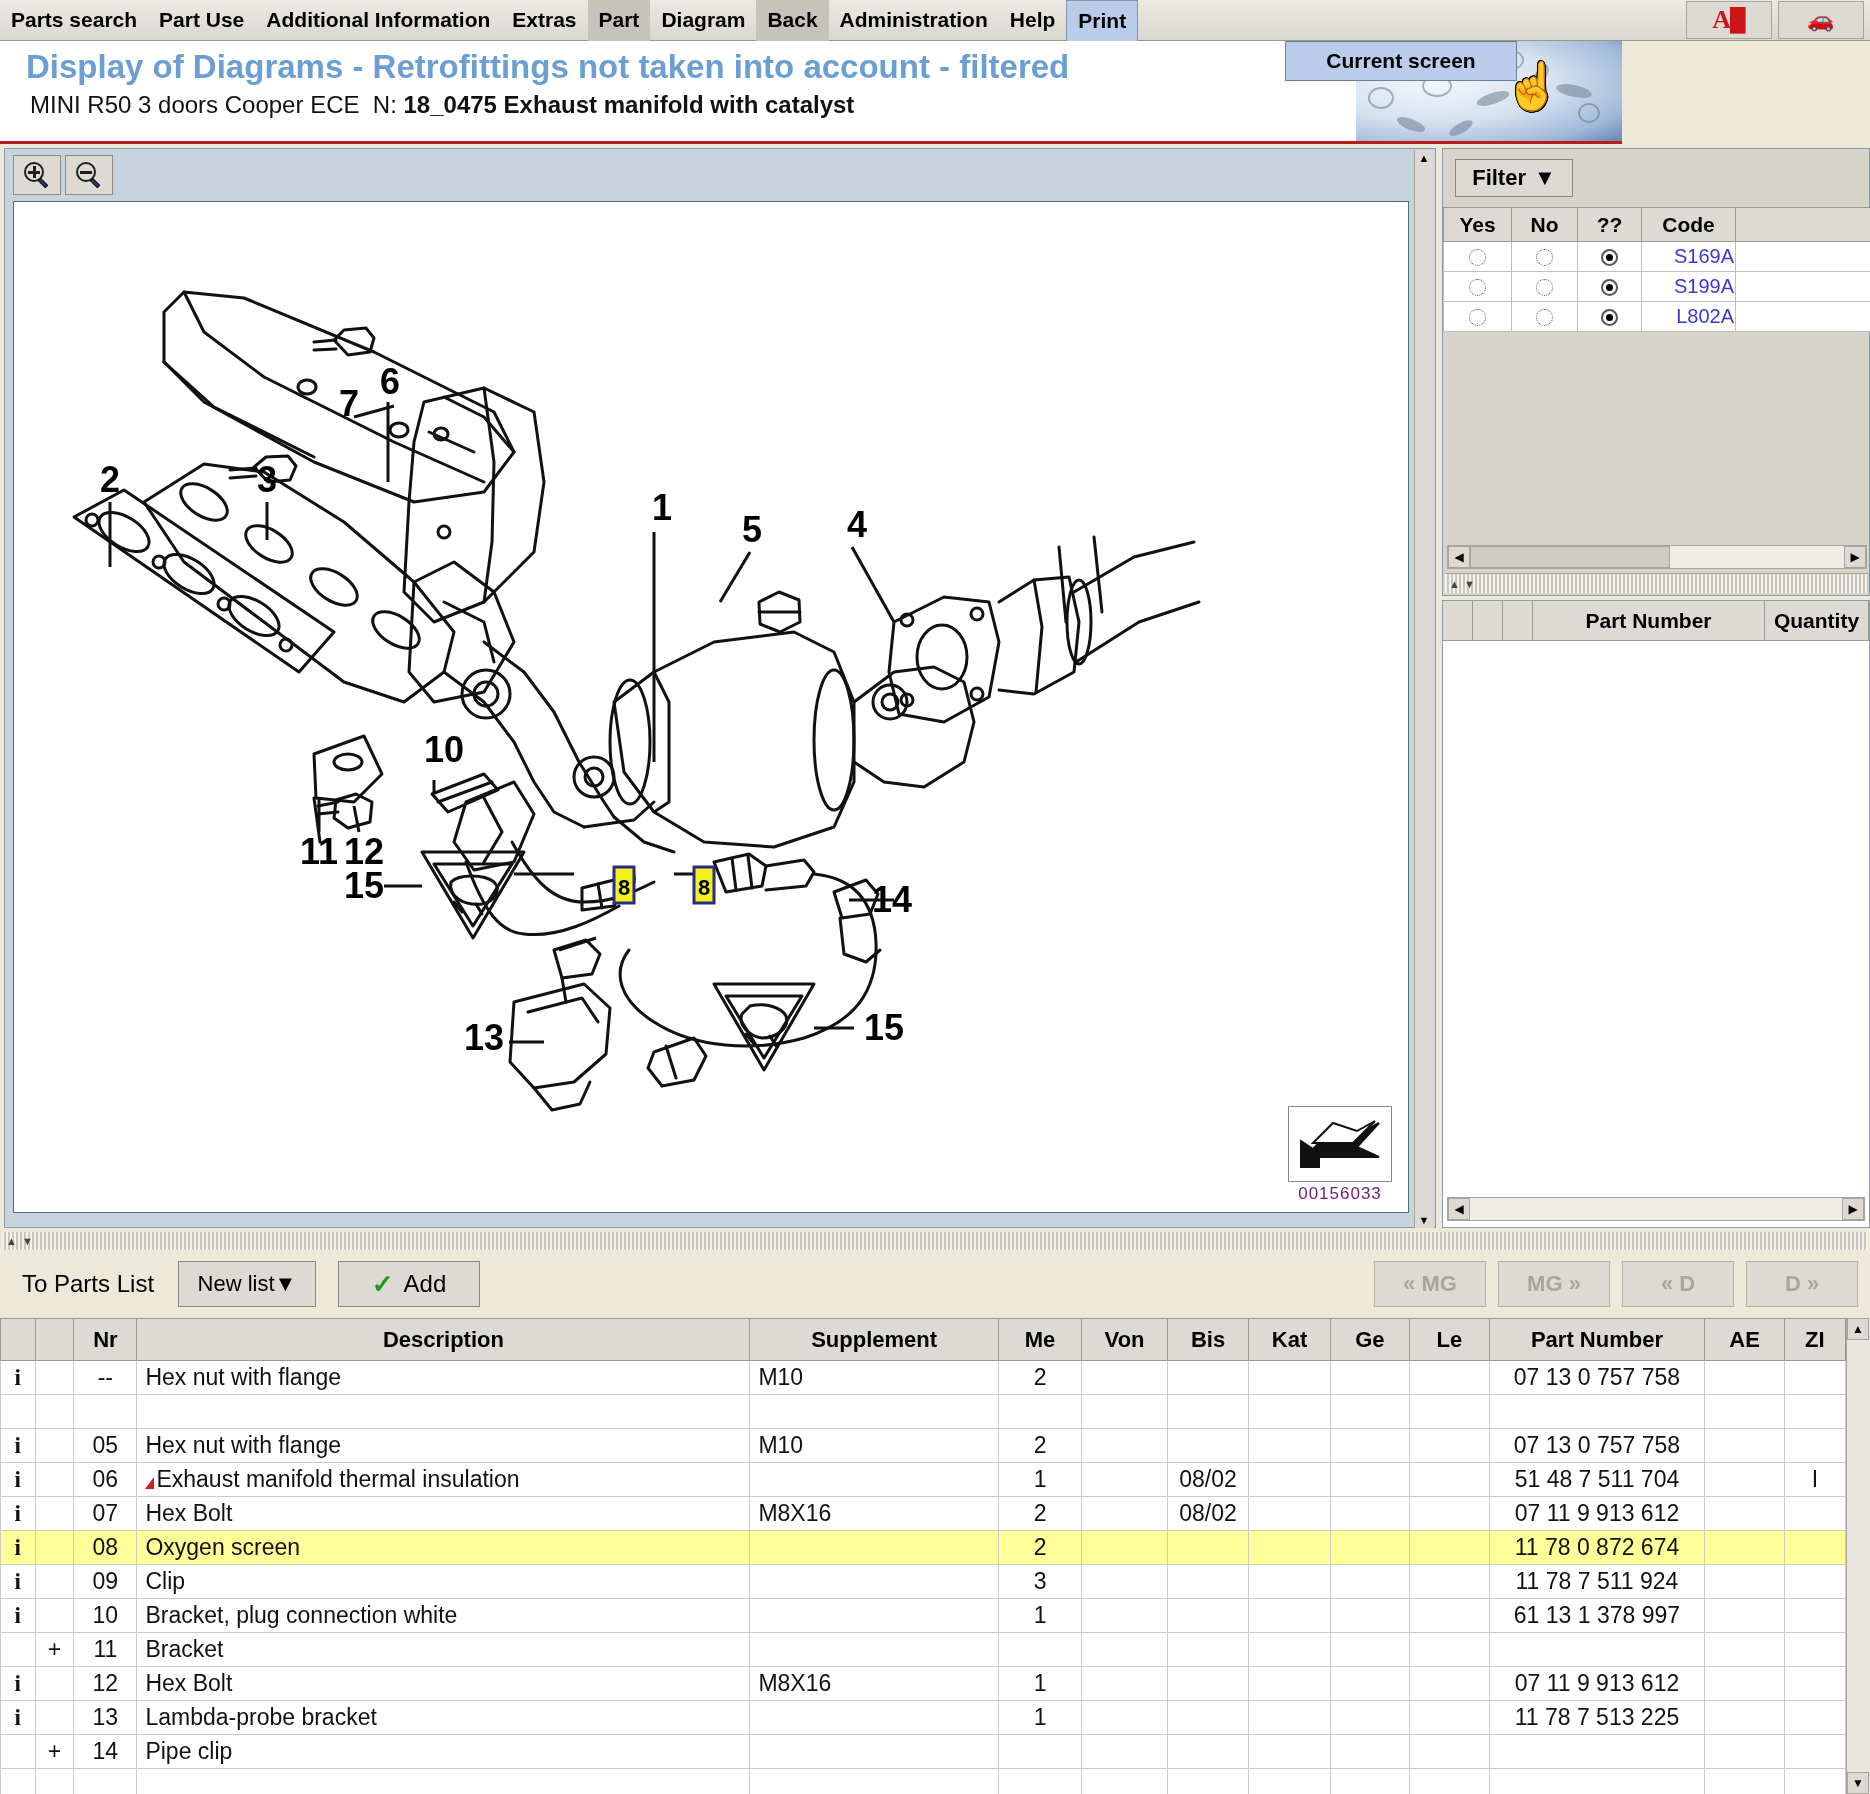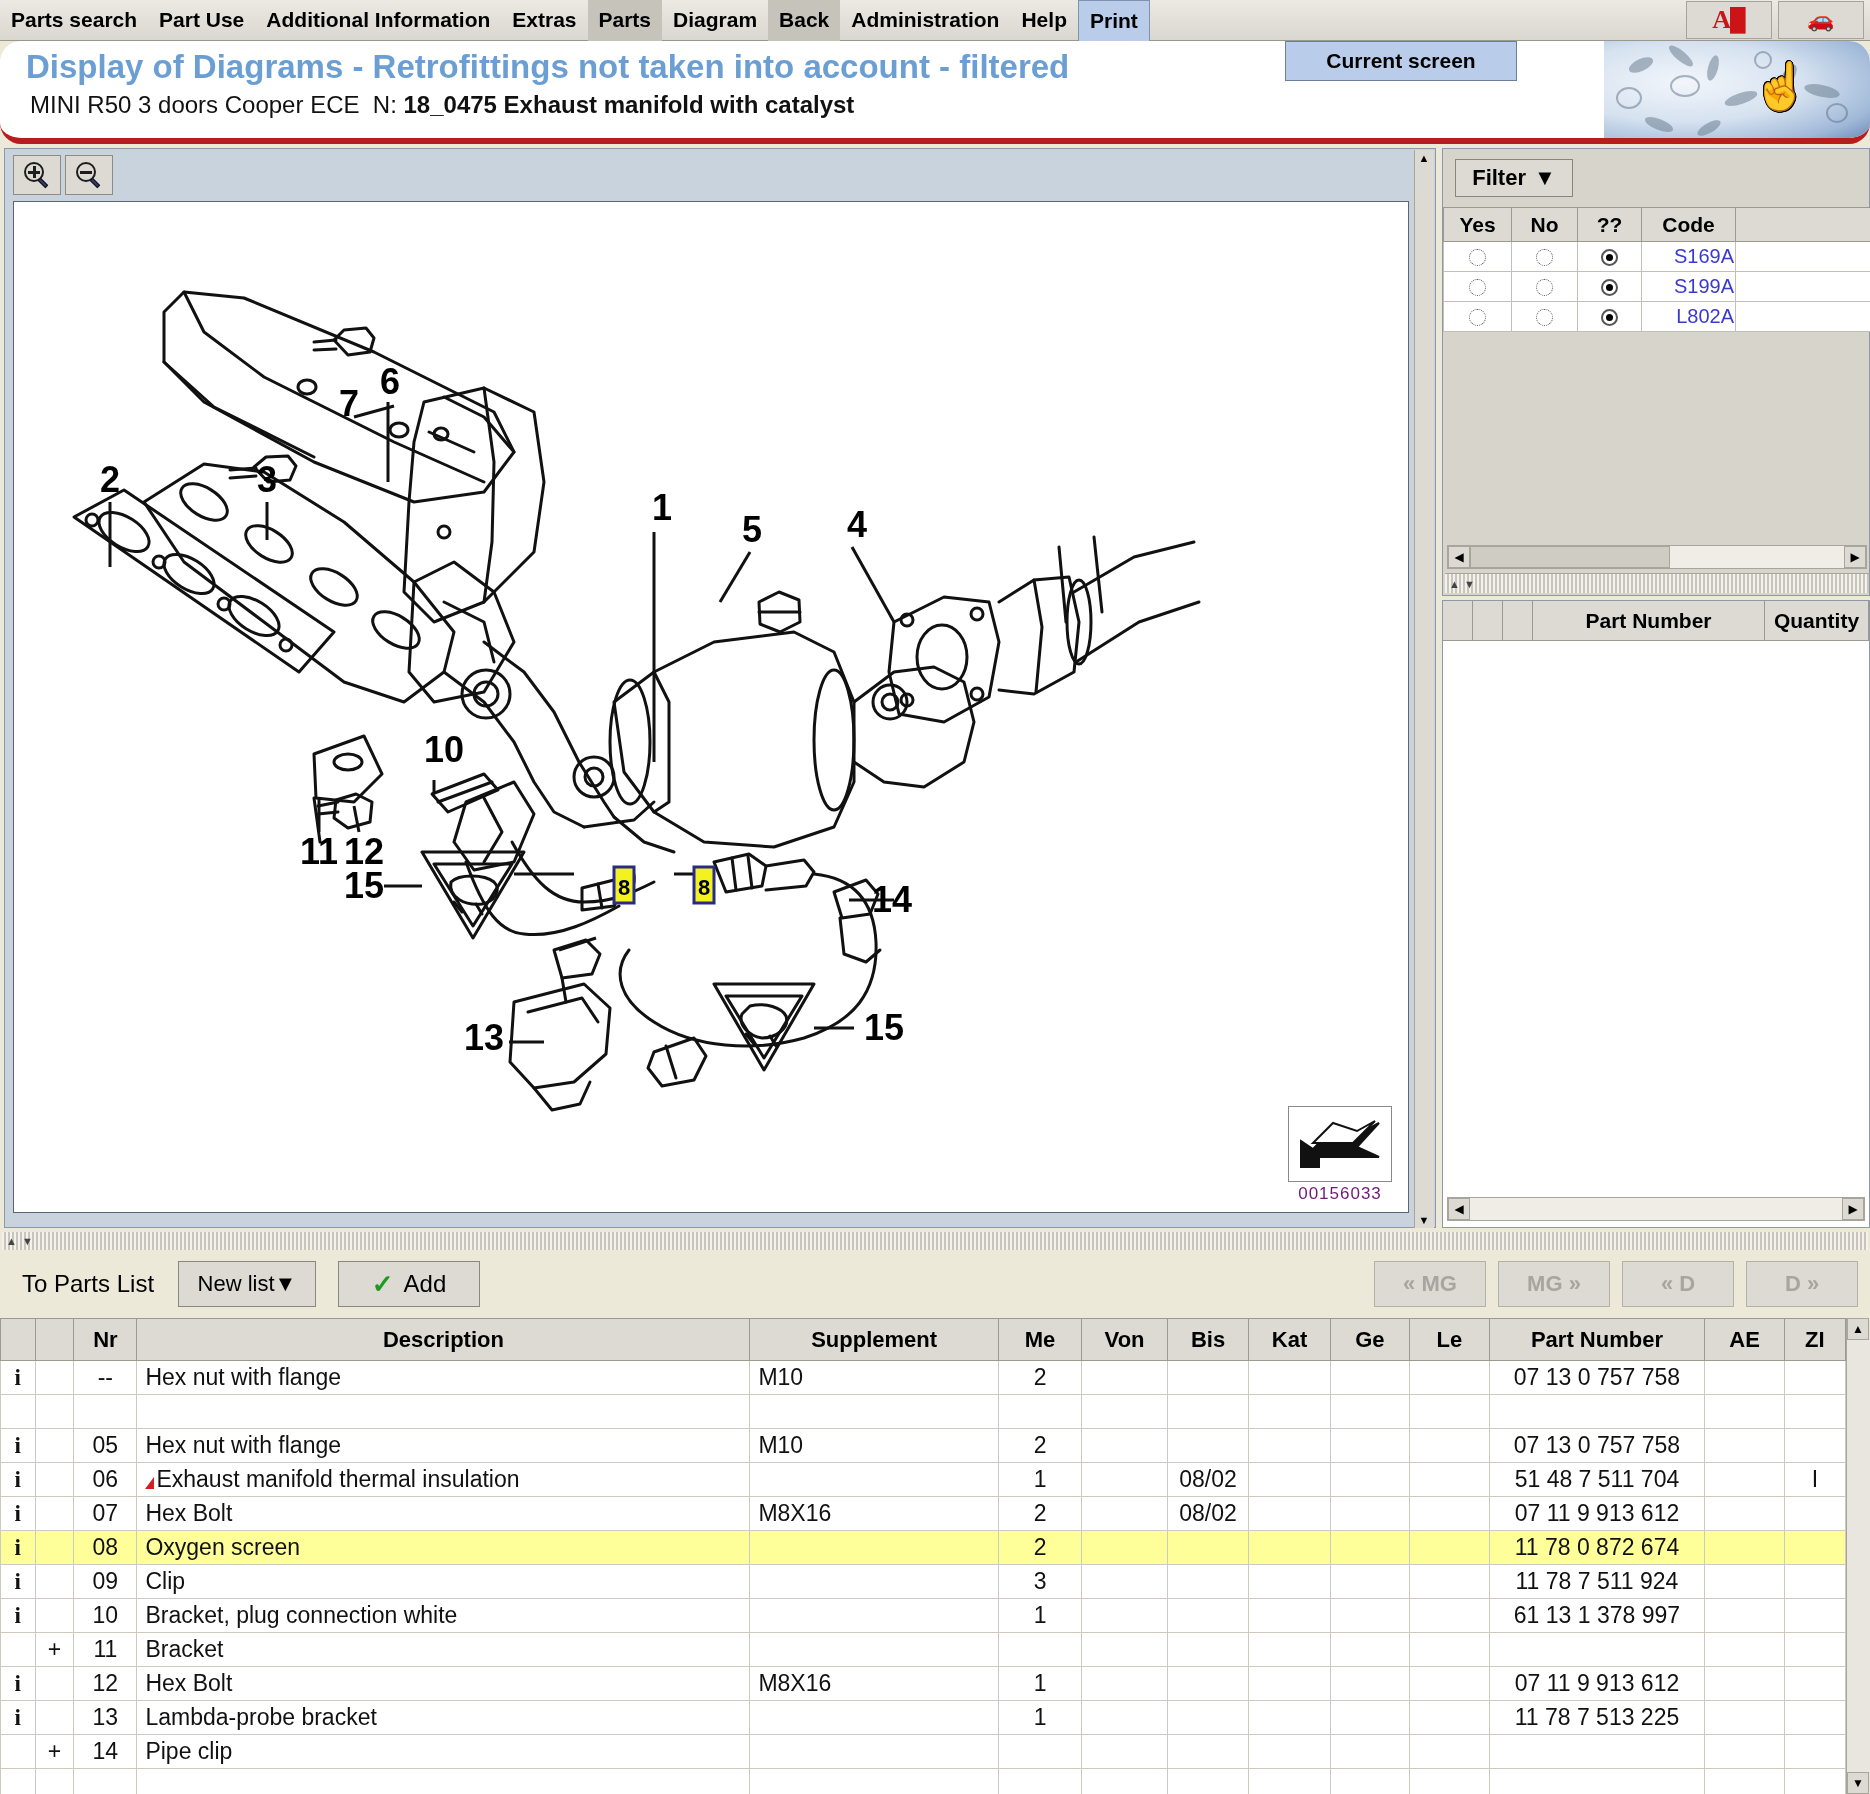--- a/index.html
+++ b/index.html
@@ -41,22 +41,22 @@
   
   .print-menu {
     position:absolute; left:1285px; top:41px; width:232px; height:40px;
     background:#b9cdea; border:1px solid #6b7f99;
     display:flex; align-items:center; justify-content:center;
     font-size:21px; font-weight:bold; color:#000; z-index:60;
   }
 
   
   .titleblock {
-    position:absolute; left:0; top:41px; width:1870px; height:103px;
-    background:#fff; border-bottom:6px solid #b91c1c; overflow:hidden;border-radius:21px;
+    position:absolute; left:0; top:41px; width:1622px; height:103px;
+    background:#fff; border-bottom:3px solid #b91c1c; overflow:hidden;
   }
   .title-main {
     position:absolute; left:26px; top:7px;
     font-size:33px; font-weight:bold; color:#6b9fd4; white-space:nowrap;
   }
   .title-sub {
     position:absolute; left:30px; top:50px;
     font-size:24px; color:#111; white-space:nowrap;
   }
   .title-sub b { font-weight:bold; }
@@ -233,21 +233,21 @@
 </head>
 <body>
 
 <div id="app">
 
   <div class="menubar">
     <div class="menuitem">Parts search</div>
     <div class="menuitem">Part Use</div>
     <div class="menuitem">Additional Information</div>
     <div class="menuitem">Extras</div>
-    <div class="menuitem sel">Parts</div>
+    <div class="menuitem sel">Part</div>
     <div class="menuitem">Diagram</div>
     <div class="menuitem sel">Back</div>
     <div class="menuitem">Administration</div>
     <div class="menuitem">Help</div>
     <div class="menuitem print-open">Print</div>
     <div class="menu-spacer"></div>
     <div class="toolbtn">
       <span class="icon-a">A</span>
       <span style="color:#cc1418;font-size:22px;font-weight:bold;">█</span>
     </div>

